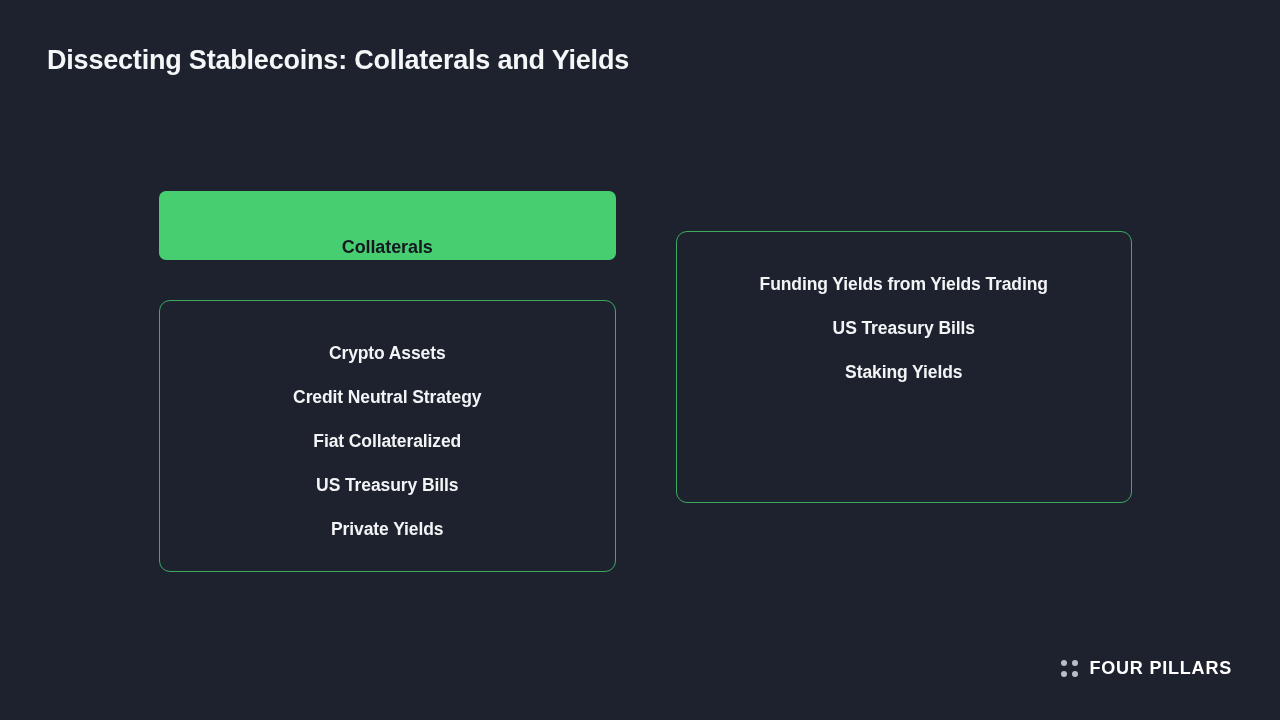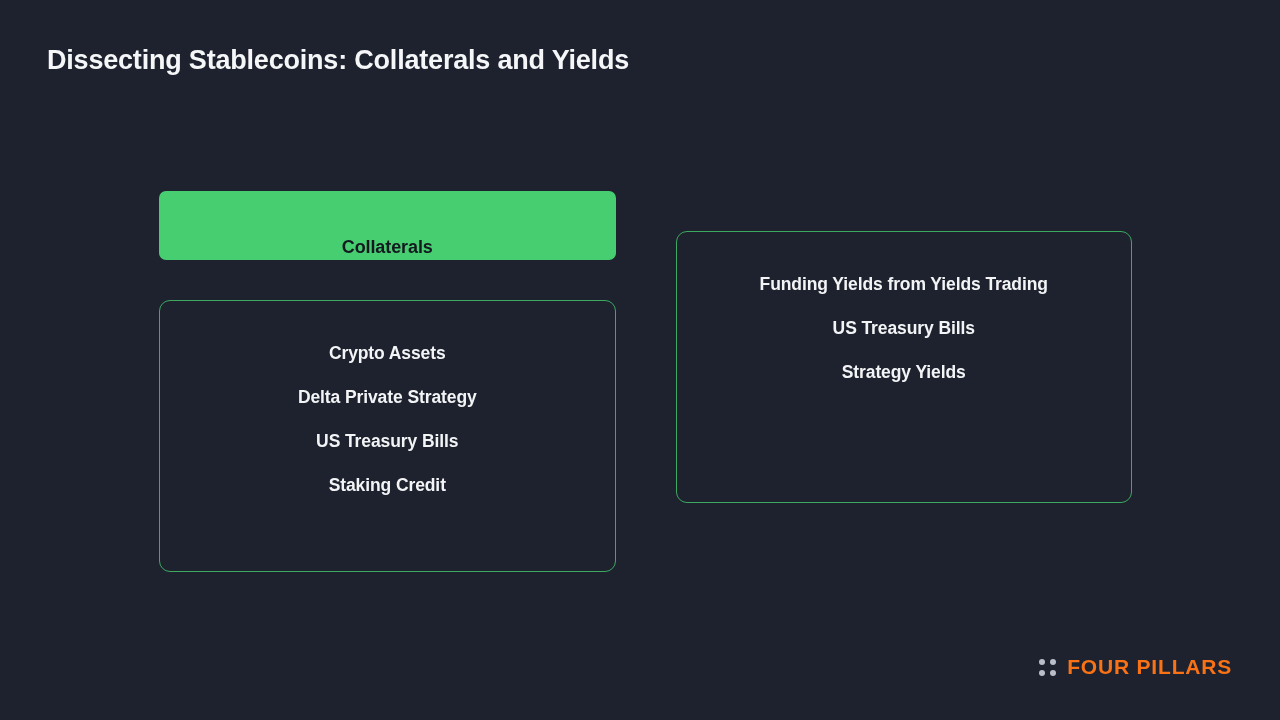--- a/index.html
+++ b/index.html
@@ -100,53 +100,54 @@
     gap: 5px;
   }
   .brand-dots span {
     display: block;
     width: 6px;
     height: 6px;
     border-radius: 50%;
     background: #b9bec9;
   }
   .brand-name {
-    font-size: 21px;
+    font-size: 18px;
     font-weight: bold;
-    color: #f97316;
+    color: #ffffff;
     letter-spacing: 0.8px;
     white-space: nowrap;
   }
 </style>
 </head>
 <body>
 
 <div class="slide">
 
   <div class="slide-title">Dissecting Stablecoins: Collaterals and Yields</div>
 
   <div class="columns">
 
     <div class="column">
       <div class="col-header">
         <span class="col-header-label">Collaterals</span>
       </div>
       <div class="col-card">
         <div class="card-item">Crypto Assets</div>
-        <div class="card-item">Delta Private Strategy</div>
+        <div class="card-item">Credit Neutral Strategy</div>
+        <div class="card-item">Fiat Collateralized</div>
         <div class="card-item">US Treasury Bills</div>
-        <div class="card-item">Staking Credit</div>
+        <div class="card-item">Private Yields</div>
       </div>
     </div>
 
     <div class="column">
       <div class="col-card">
         <div class="card-item">Funding Yields from Yields Trading</div>
         <div class="card-item">US Treasury Bills</div>
-        <div class="card-item">Strategy Yields</div>
+        <div class="card-item">Staking Yields</div>
       </div>
     </div>
 
   </div>
 
   <div class="brand">
     <div class="brand-dots">
       <span></span>
       <span></span>
       <span></span>

